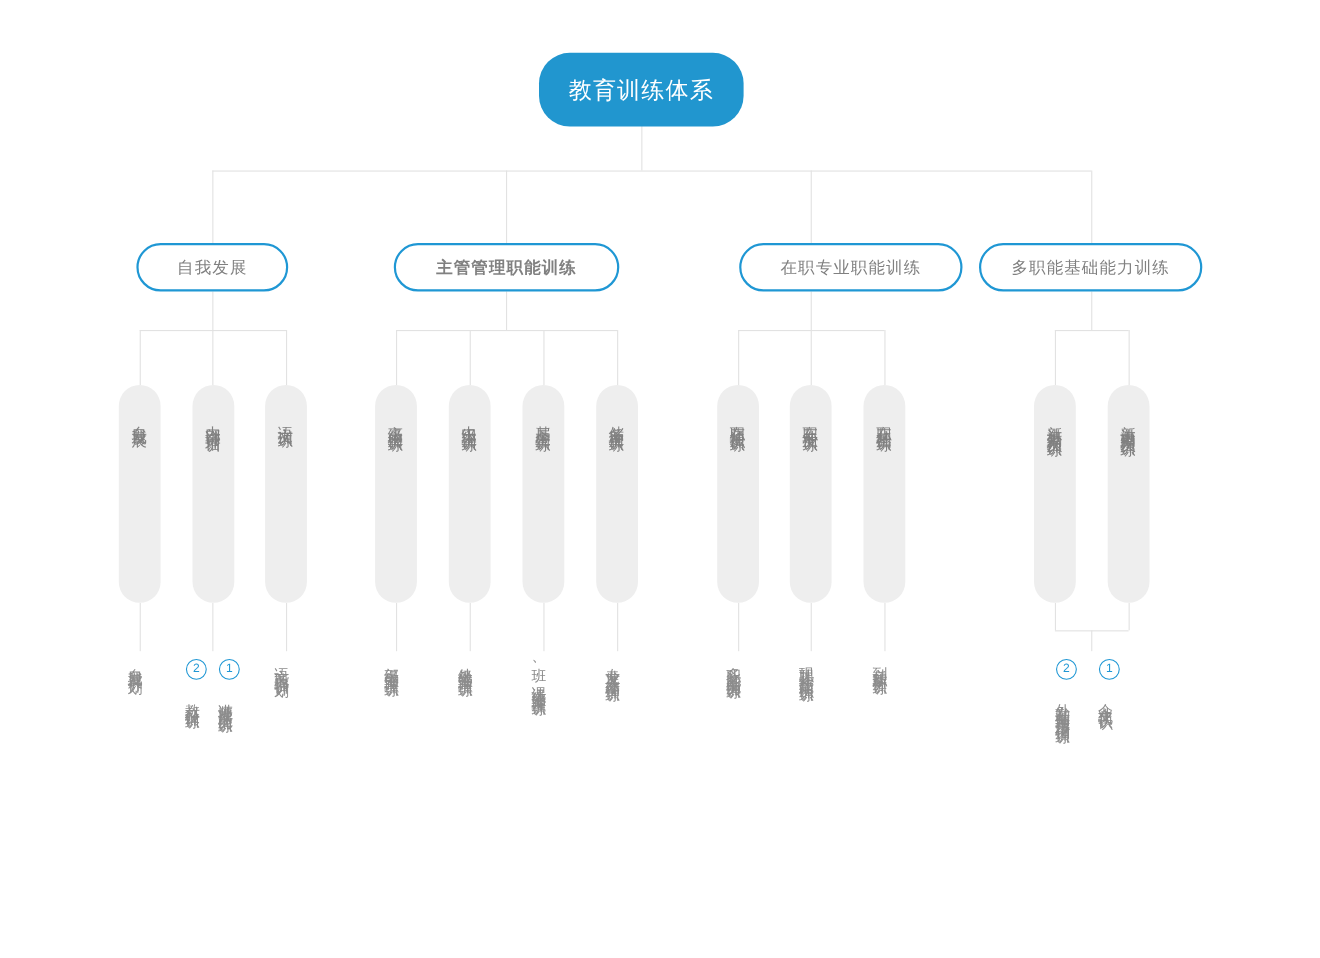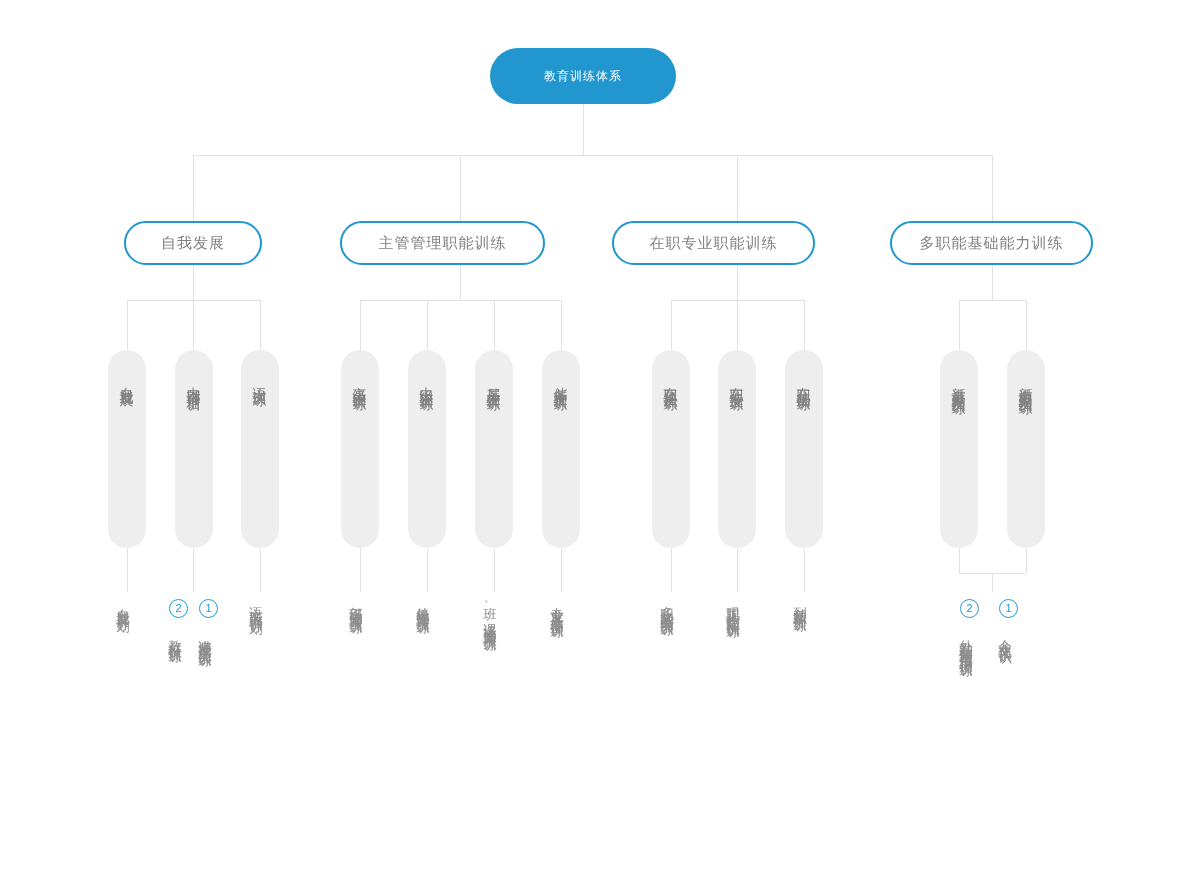--- a/index.html
+++ b/index.html
@@ -25,25 +25,25 @@
   }
   .line.v { width: 1px; }
   .line.h { height: 1px; }
 
   
   .root-node {
     position: absolute;
     left: 490px;
     top: 48px;
     width: 186px;
-    height: 56px;
+    height: 67px;
     background: #2196cf;
     border-radius: 28px;
     color: #ffffff;
-    font-size: 12px;
+    font-size: 21px;
     letter-spacing: 1px;
     display: flex;
     align-items: center;
     justify-content: center;
     box-sizing: border-box;
   }
 
   
   .l2-node {
     position: absolute;
@@ -169,24 +169,24 @@
   <div class="line h" style="left:959px; top:573px; width:67px;"></div>
   <div class="line v" style="left:992px; top:573px; height:19px;"></div>
 
   <div class="root-node">
     <span>教育训练体系</span>
   </div>
 
   <div class="l2-node" style="left:124px; width:138px;">
     <span>自我发展</span>
   </div>
-  <div class="l2-node" style="left:340px; width:205px;">
+  <div class="l2-node" style="left:358px; width:205px;font-weight:bold;">
     <span>主管管理职能训练</span>
   </div>
-  <div class="l2-node" style="left:612px; width:203px;justify-content:center;">
+  <div class="l2-node" style="left:672px; width:203px;justify-content:center;">
     <span>在职专业职能训练</span>
   </div>
   <div class="l2-node" style="left:890px; width:203px;">
     <span>多职能基础能力训练</span>
   </div>
 
   <div class="l3-node" style="left:108px;">
     <span class="vtext">自我发展</span>
   </div>
   <div class="l3-node" style="left:175px;">

